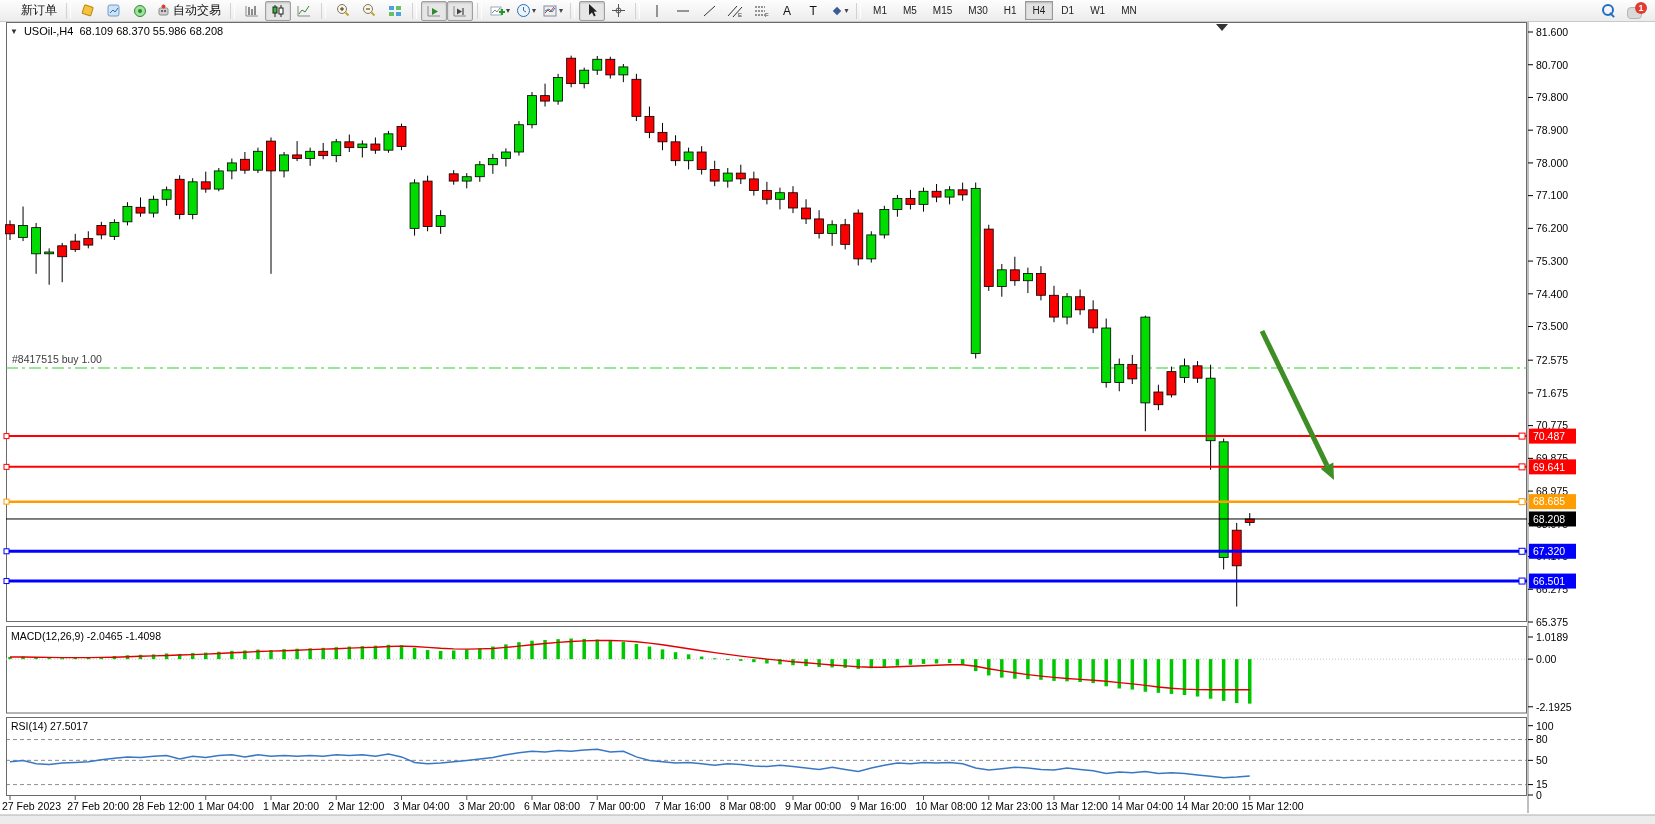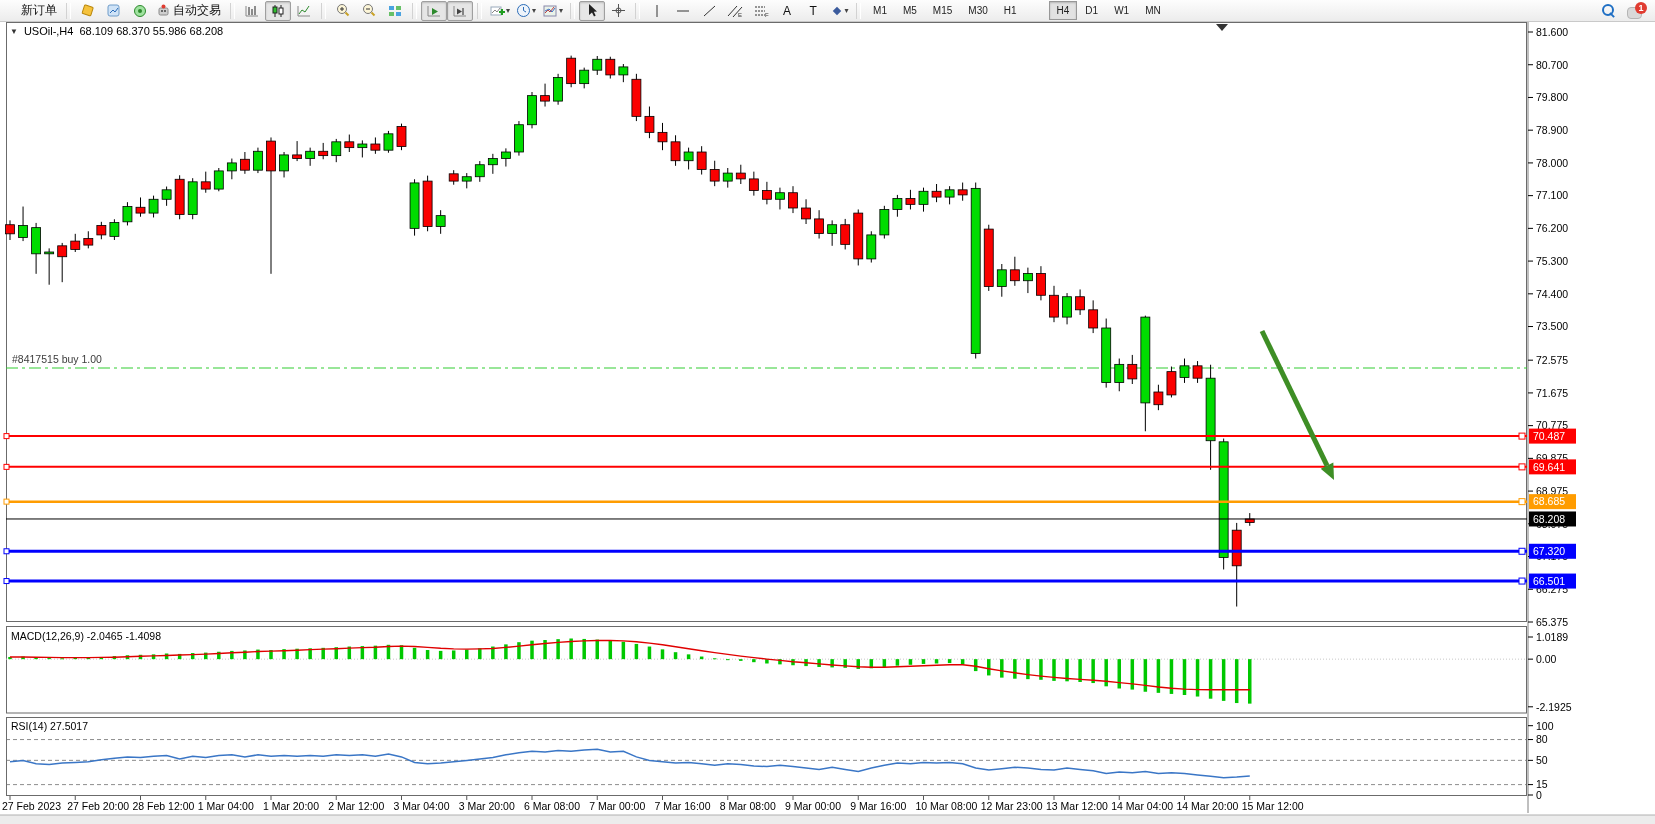--- a/index.html
+++ b/index.html
@@ -11,21 +11,21 @@
     display:flex;align-items:center;justify-content:space-between;}
   #tb-left{display:flex;align-items:center;padding-left:16px;}
   #tb-right{display:flex;align-items:center;padding-right:10px;gap:10px;}
   .sep{width:3px;height:16px;border-left:1px solid #d2d2d2;border-right:1px solid #ffffff;margin:0 4px;}
   .tbtn{display:inline-flex;align-items:center;justify-content:center;height:18px;min-width:20px;
     padding:0 2px;border:1px solid transparent;border-radius:2px;font-size:12px;color:#333;cursor:default;}
   .tbtn.active{border-color:#9f9f9f;background:#e6e6e6;box-shadow:inset 0 1px 2px rgba(0,0,0,.18);}
   .tbtn .lbl{font-size:12px;color:#111;padding:0 2px;white-space:nowrap;}
   .dd{font-size:8px;color:#444;margin-left:1px;}
   .tf{padding:1px 7px;font-size:10px;color:#222;border:1px solid transparent;height:15px;display:inline-flex;align-items:center;}
-  .tf.active{border-color:#989898;background:#e2e2e2;box-shadow:inset 0 1px 2px rgba(0,0,0,.2);margin-left:24px;}
+  .tf.active{border-color:#989898;background:#e2e2e2;box-shadow:inset 0 1px 2px rgba(0,0,0,.2);}
   
   .search-wrap{position:relative;width:16px;height:16px;}
   .search-circle{position:absolute;left:1px;top:1px;width:8px;height:8px;border:2px solid #1f6fc4;border-radius:50%;}
   .search-handle{position:absolute;left:10px;top:9px;width:2px;height:6px;background:#1f6fc4;transform:rotate(-45deg);}
   .notif-wrap{position:relative;width:18px;height:14px;}
   .notif-bubble{position:absolute;left:0;top:3px;width:13px;height:10px;background:#d9d9d9;border:1px solid #b5b5b5;border-radius:4px;}
   .notif-badge{position:absolute;right:-2px;top:-2px;width:12px;height:12px;border-radius:50%;background:#e03c31;
     color:#fff;font-size:9px;line-height:12px;text-align:center;font-weight:bold;}
   
   #chart{position:absolute;left:0;top:0;}

